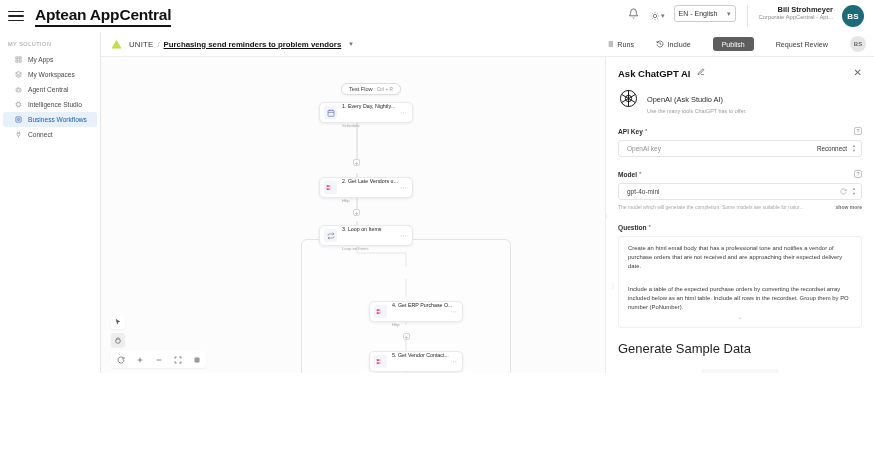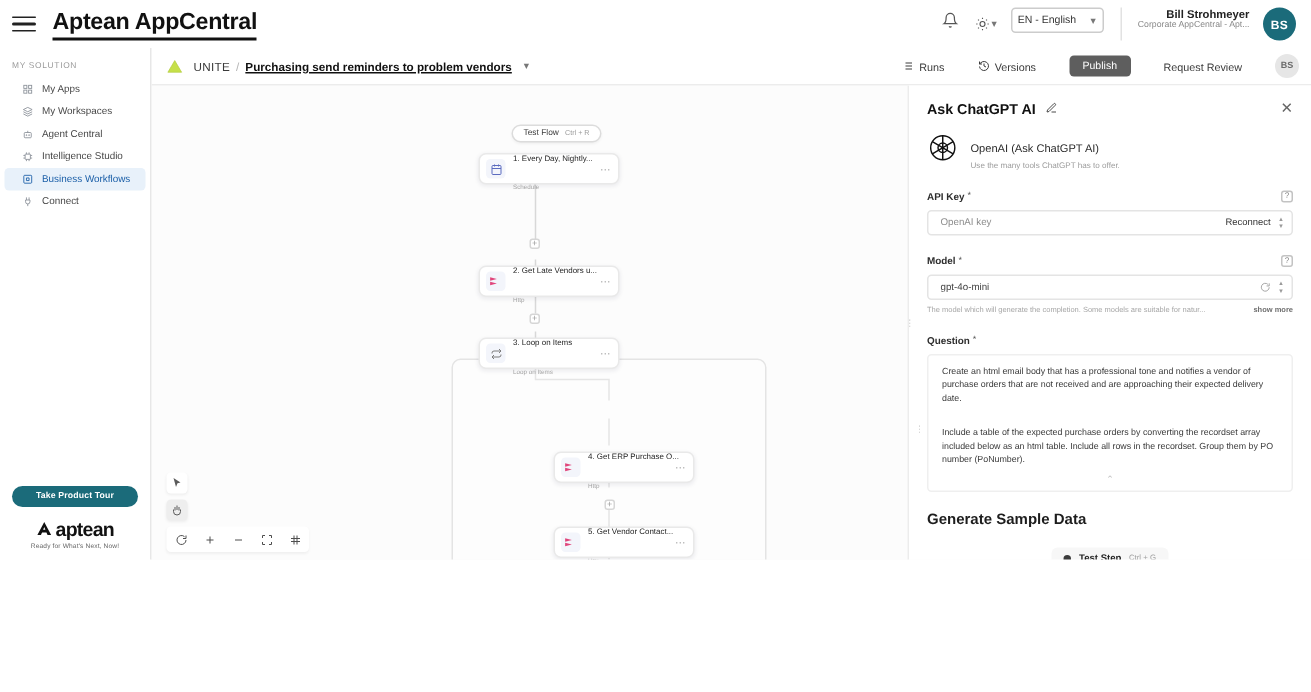--- a/index.html
+++ b/index.html
@@ -233,21 +233,21 @@
   }
   .ta-p { font-size: 5.9px; color: #3a3a3a; line-height: 1.55; }
   .ta-p + .ta-p { margin-top: 14px; }
   .ta-drag {
     position: absolute; left: -8px; top: 44px;
     width: 4px; height: 10px; color: #c9c9c9; font-size: 6px;
     display: flex; align-items: center; justify-content: center;
   }
   .ta-collapse { text-align: center; font-size: 6px; color: #bdbdbd; margin-top: 5px; cursor: pointer; line-height: 6px; }
 
-  .gen-sample { margin-top: 13px; font-size: 10px; font-weight: bold; color: #1d1d1d; cursor: pointer; }
+  .gen-sample { margin-top: 13px; font-size: 13px; font-weight: normal; color: #1d1d1d; cursor: pointer; }
 
   .test-step-row { display: flex; justify-content: center; margin-top: 13px; }
   .test-step-btn {
     display: flex; align-items: center; gap: 5px;
     background: #f7f7f7; border-radius: 4px; padding: 3.5px 8px;
     cursor: pointer;
   }
   .play-dot { width: 5px; height: 5px; border-radius: 50%; background: #3c3c3c; flex: none; }
   .test-step-label { font-size: 6.4px; font-weight: bold; color: #1f1f1f; }
   .test-step-kbd { font-size: 5.2px; color: #a0a0a0; }
@@ -363,32 +363,20 @@
       <div class="side-item">
         <span class="side-ico">
           <svg width="7" height="7" viewBox="0 0 24 24" fill="none" stroke="currentColor" stroke-width="2">
               <path d="M9 2v6M15 2v6M7 8h10v4a5 5 0 01-10 0z"></path>
               <path d="M12 17v5"></path>
             </svg>
         </span>
         <span>Connect</span>
       </div>
 
-      <div class="sidebar-bottom">
-        <button class="tour-btn">Take Product Tour</button>
-        <div class="logo-wrap">
-          <div class="logo-row">
-            <svg class="logo-mark" viewBox="0 0 24 24" fill="#111">
-                <path d="M12 2L2 21h5.2l1.6-3.4h6.4L16.8 21H22L12 2zm-1.6 11.4L12 9.6l1.6 3.8h-3.2z"></path>
-              </svg>
-            <span class="logo-text">aptean</span>
-          </div>
-          <div class="logo-tag">Ready for What's Next, Now!</div>
-        </div>
-      </div>
     </div>
 
     <div class="content">
 
       <div class="crumbbar">
         <svg class="warn-ico" viewBox="0 0 24 24" fill="#c6e04a" stroke="#b3cc3e" stroke-width="1">
             <path d="M12 3L2 20h20L12 3z"></path>
           </svg>
         <div class="crumb">
           <span class="crumb-root">UNITE</span>
@@ -403,21 +391,21 @@
                 <path d="M8 6h13M8 12h13M8 18h13M3 6h.01M3 12h.01M3 18h.01"></path>
               </svg>
             <span>Runs</span>
           </div>
           <div class="tb-item">
             <svg width="8" height="8" viewBox="0 0 24 24" fill="none" stroke="currentColor" stroke-width="2">
                 <path d="M3 3v5h5"></path>
                 <path d="M3.05 13A9 9 0 106 5.3L3 8"></path>
                 <path d="M12 7v5l4 2"></path>
               </svg>
-            <span>Versions</span>
+            <span>Include</span>
           </div>
           <button class="publish-btn">Publish</button>
           <div class="tb-item">
             <span>Request Review</span>
           </div>
           <div class="avatar-sm">BS</div>
         </div>
       </div>
 
       <div class="canvas">
@@ -602,21 +590,21 @@
           <span class="close-x">✕</span>
         </div>
 
         <div class="conn-row">
           <svg class="openai-logo" viewBox="0 0 24 24" fill="none" stroke="#111" stroke-width="1.1">
             <circle cx="12" cy="12" r="9.2"></circle>
               <path d="M12 2.8v18.4M4.1 7.4l15.8 9.2M4.1 16.6l15.8-9.2"></path>
               <circle cx="12" cy="12" r="3.6"></circle>
           </svg>
           <span>
-            <span class="conn-name">OpenAI (Ask ChatGPT AI)</span>
+            <span class="conn-name">OpenAI (Ask Studio AI)</span>
             <div class="conn-desc">Use the many tools ChatGPT has to offer.</div>
           </span>
         </div>
 
         <div class="panel-body">
 
           <div class="field-label-row">
             <span class="field-label">API Key</span>
             <span class="req">*</span>
             <span class="field-spacer"></span>

